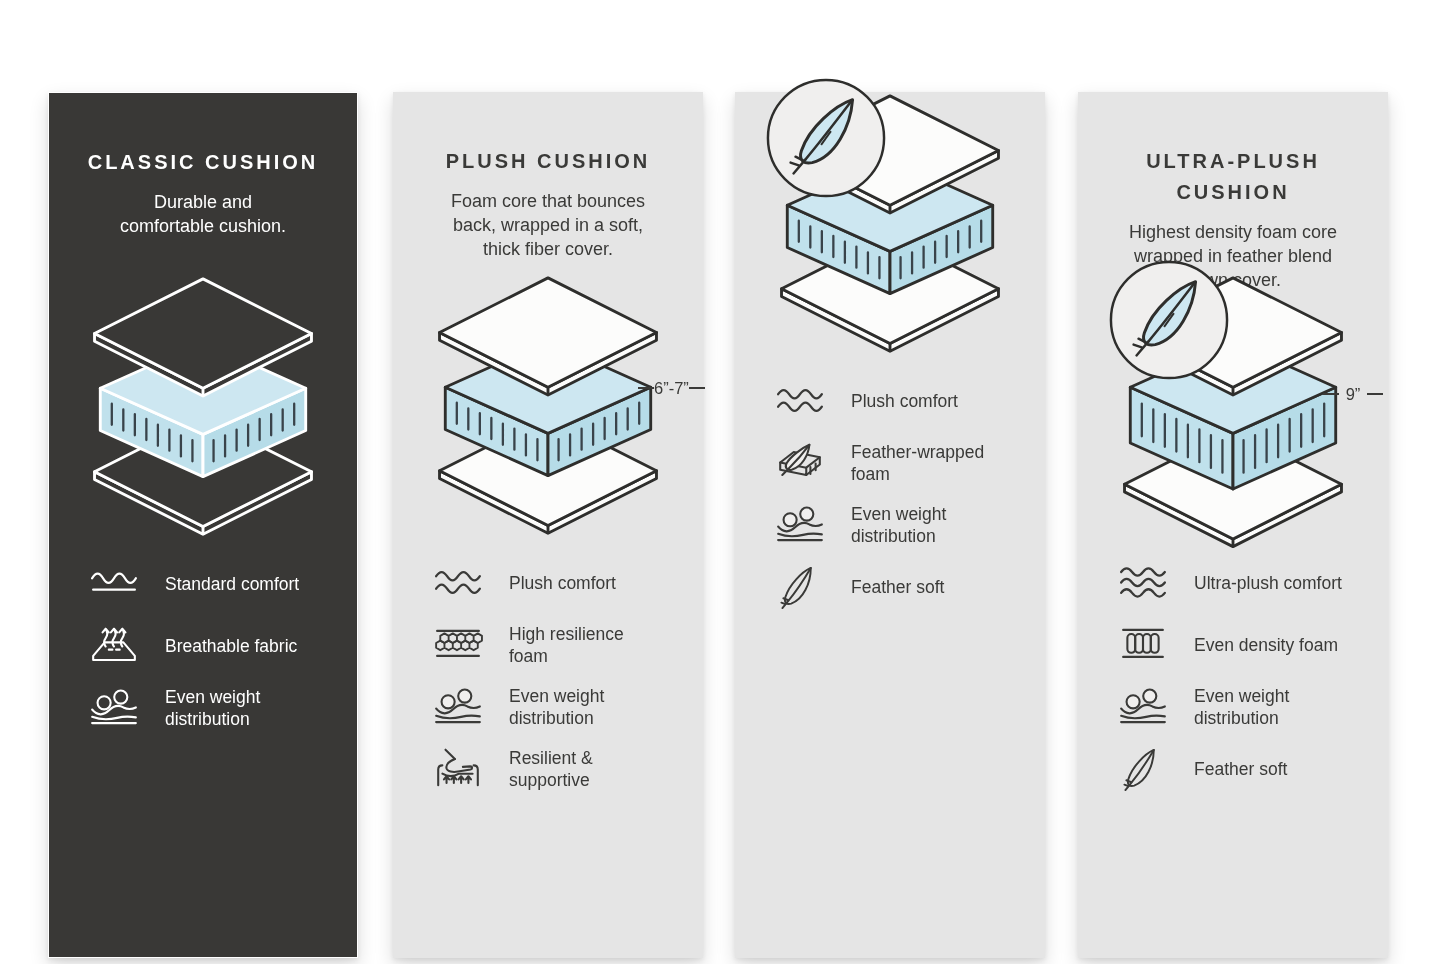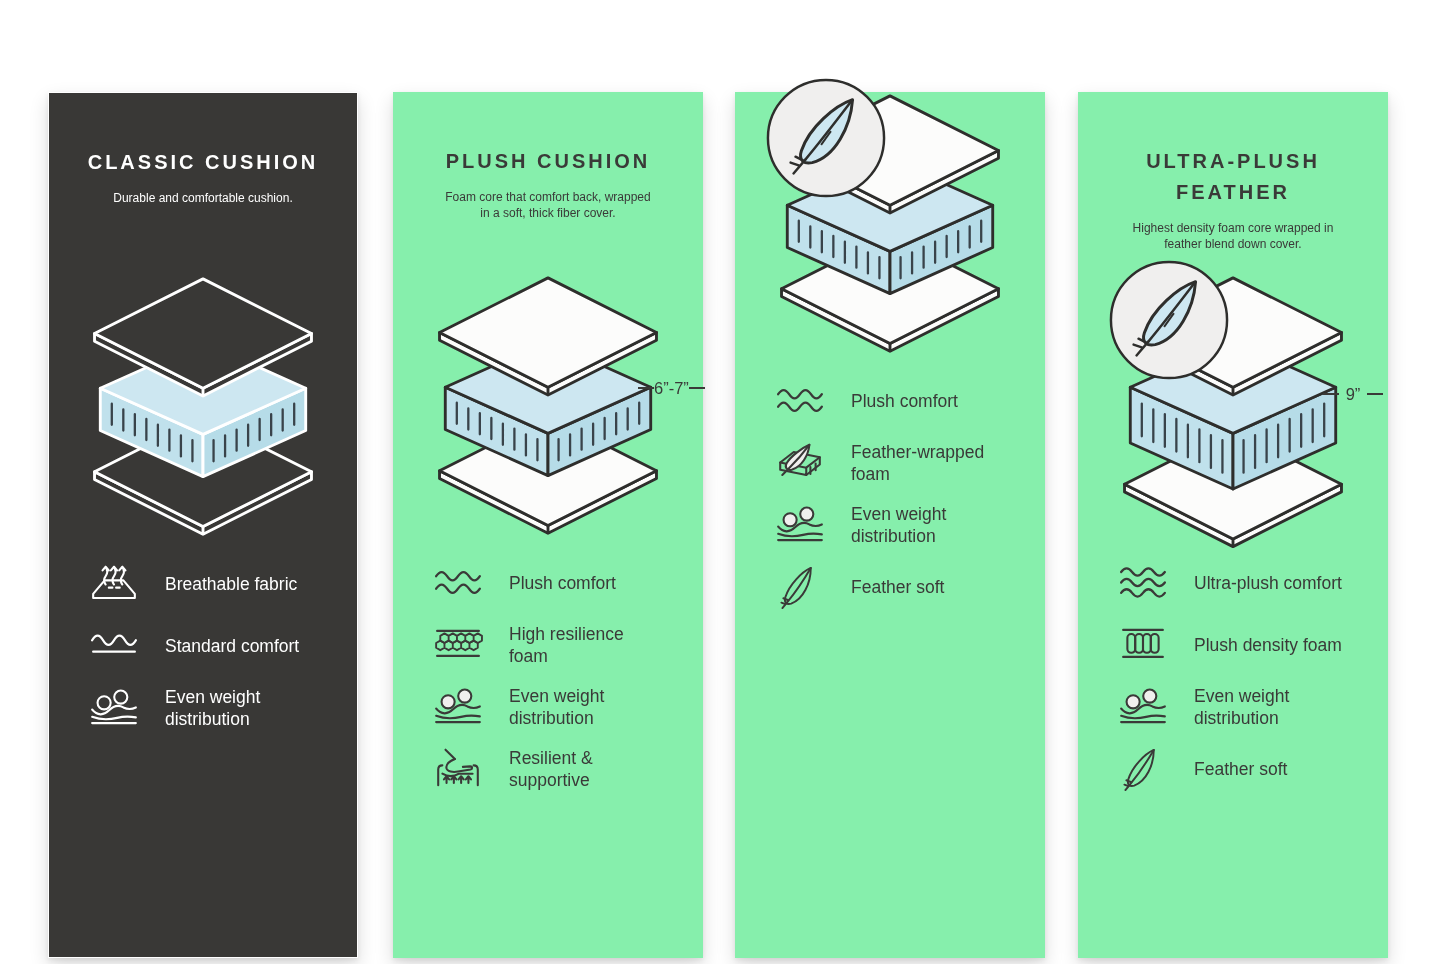--- a/index.html
+++ b/index.html
@@ -14,35 +14,35 @@
     position:absolute; top:48px; width:310px; height:866px;
     box-shadow:0 8px 18px rgba(0,0,0,.14), 0 2px 5px rgba(0,0,0,.08);
     --foam-top:#cde7f1; --foam-left:#c0e1ec; --foam-right:#b6dce8; --tick:#39434a;
   }
   .card--dark {
     background:#393836; color:#ffffff;
     --card-bg:#393836; --slab:#393836; --line:#ffffff;
     border:1px solid #fff; box-sizing:border-box;
   }
   .card--light {
-    background:#86efac; color:#3a3a38;
+    background:#e5e5e5; color:#3a3a38;
     --card-bg:#f0efee; --slab:#fcfcfb; --line:#2e2e2c;
   }
   .card--1 { left:48px; }
   .card--2 { left:393px; }
   .card--3 { left:735px; }
   .card--4 { left:1078px; }
 
   .hdr { padding:54px 24px 0; height:182px; box-sizing:border-box; }
   .title {
     margin:0; font-size:20px; font-weight:bold; letter-spacing:3px;
     text-align:center; line-height:1.55;
   }
   .desc {
-    margin:13px auto 0; font-size:12px; line-height:1.32; text-align:center;
+    margin:13px auto 0; font-size:18px; line-height:1.32; text-align:center;
   }
   .card--1 .desc { max-width:190px; }
   .card--2 .desc { max-width:214px; }
   .card--3 .desc { max-width:256px; }
   .card--4 .desc { max-width:236px; }
 
   .illus { position:relative; width:240px; height:275px; margin:0 auto; }
   .cushion { display:block; width:240px; height:auto; color:var(--line); }
 
   .badge {
@@ -220,44 +220,44 @@
       <p class="desc">Durable and comfortable cushion.</p>
     </header>
     <div class="illus">
       <svg class="cushion" viewBox="0 0 250 286">
           <use href="#cushion-std"></use>
         </svg>
     </div>
     <ul class="features">
       <li class="feat">
         <svg class="feat-icon" viewBox="0 0 48 40">
+            <use href="#i-wave1"></use>
+          </svg>
+        <span class="feat-label">Standard comfort</span>
+      </li>
+      <li class="feat">
+        <svg class="feat-icon" viewBox="0 0 48 40">
             <use href="#i-breathe"></use>
           </svg>
         <span class="feat-label">Breathable fabric</span>
-      </li>
-      <li class="feat">
-        <svg class="feat-icon" viewBox="0 0 48 40">
-            <use href="#i-wave1"></use>
-          </svg>
-        <span class="feat-label">Standard comfort</span>
       </li>
       <li class="feat">
         <svg class="feat-icon" viewBox="0 0 48 40">
             <use href="#i-weight"></use>
           </svg>
         <span class="feat-label">Even weight
 distribution</span>
       </li>
     </ul>
   </section>
 
   <section class="card card--light card--2">
     <header class="hdr">
       <h2 class="title">PLUSH CUSHION</h2>
-      <p class="desc">Foam core that comfort back, wrapped in a soft, thick fiber cover.</p>
+      <p class="desc">Foam core that bounces back, wrapped in a soft, thick fiber cover.</p>
     </header>
     <div class="illus">
       <svg class="cushion" viewBox="0 0 250 286">
           <use href="#cushion-std"></use>
         </svg>
       <div class="dim">
         <div class="dim-cap"></div>
         <div class="dim-seg"></div>
         <span class="dim-label">6”-7”</span>
         <div class="dim-seg"></div>
@@ -329,21 +329,21 @@
         <svg class="feat-icon" viewBox="0 0 48 46">
             <use href="#i-feather"></use>
           </svg>
         <span class="feat-label">Feather soft</span>
       </li>
     </ul>
   </section>
 
   <section class="card card--light card--4">
     <header class="hdr">
-      <h2 class="title">ULTRA-PLUSH FEATHER</h2>
+      <h2 class="title">ULTRA-PLUSH CUSHION</h2>
       <p class="desc">Highest density foam core wrapped in feather blend down cover.</p>
     </header>
     <div class="illus">
       <svg class="cushion" viewBox="0 0 250 286">
           <use href="#cushion-thick"></use>
         </svg>
       <svg class="badge" viewBox="0 0 126 126">
           <use href="#feather-badge"></use>
         </svg>
       <div class="dim dim--tall">
@@ -358,21 +358,21 @@
       <li class="feat">
         <svg class="feat-icon" viewBox="0 0 48 40">
             <use href="#i-wave3"></use>
           </svg>
         <span class="feat-label">Ultra-plush comfort</span>
       </li>
       <li class="feat">
         <svg class="feat-icon" viewBox="0 0 48 40">
             <use href="#i-capsules"></use>
           </svg>
-        <span class="feat-label">Plush density foam</span>
+        <span class="feat-label">Even density foam</span>
       </li>
       <li class="feat">
         <svg class="feat-icon" viewBox="0 0 48 40">
             <use href="#i-weight"></use>
           </svg>
         <span class="feat-label">Even weight
 distribution</span>
       </li>
       <li class="feat">
         <svg class="feat-icon" viewBox="0 0 48 46">

